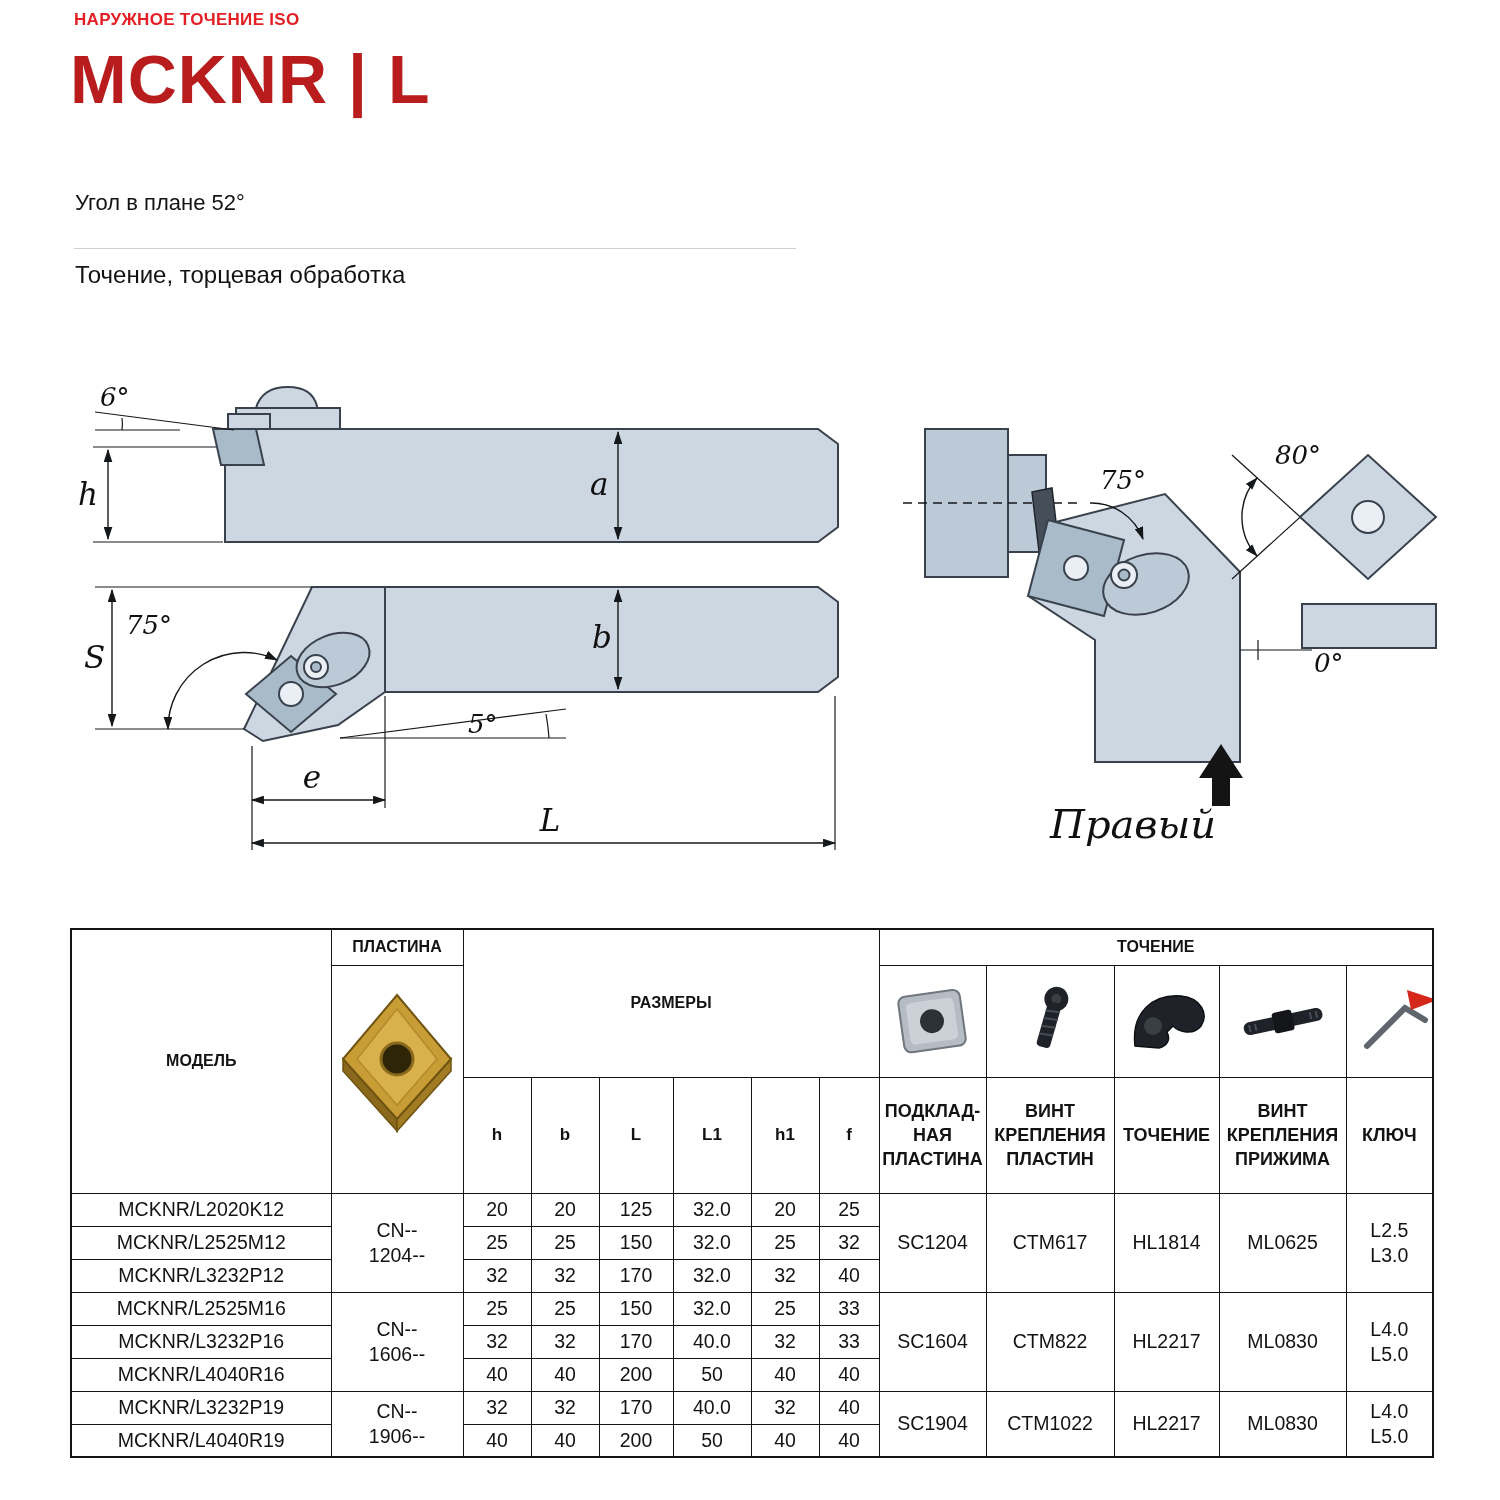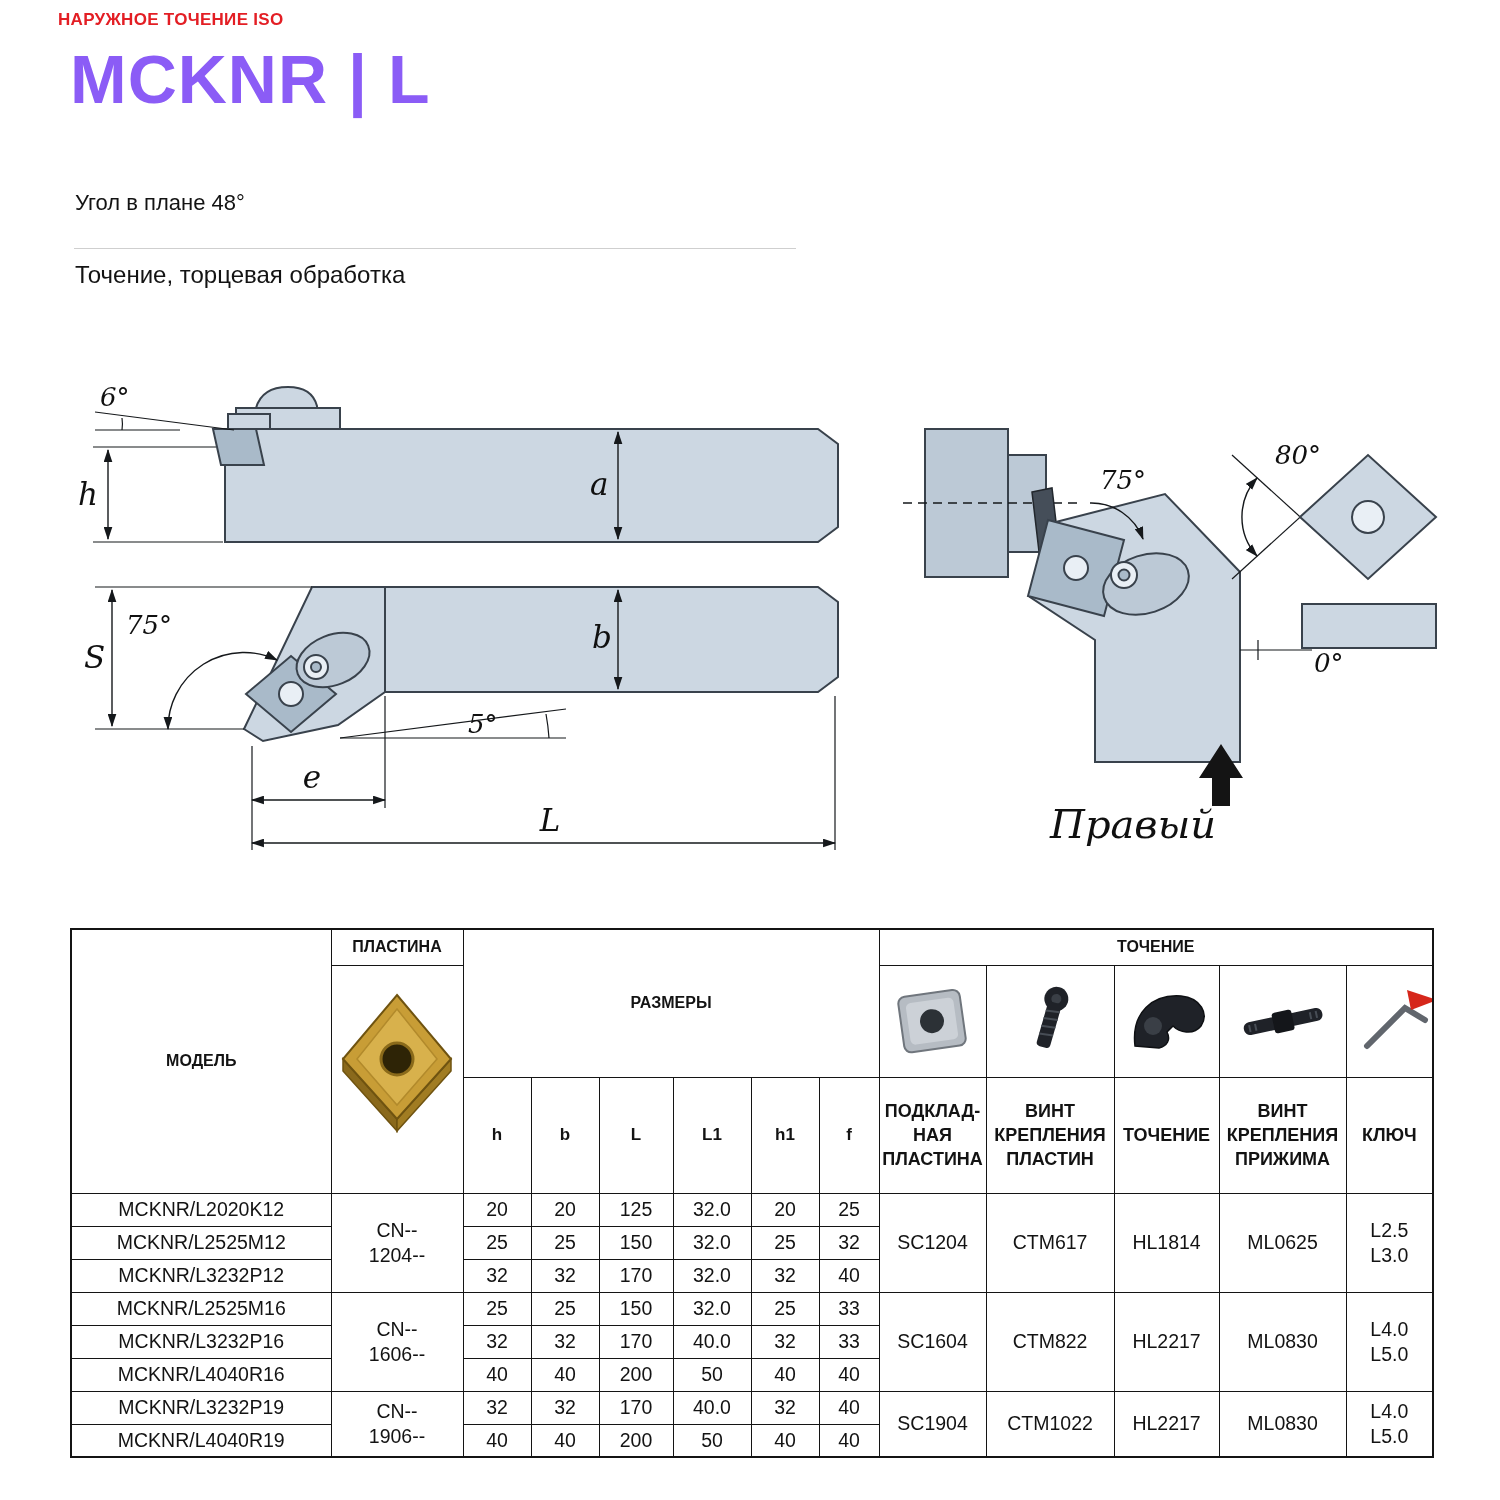--- a/index.html
+++ b/index.html
@@ -1,19 +1,19 @@
 <!DOCTYPE html>
 <html><head>
 <meta charset="utf-8">
 <style>
   html,body{margin:0;padding:0;}
   body{width:1500px;height:1500px;background:#ffffff;position:relative;
        font-family:"Liberation Sans",sans-serif;color:#131313;overflow:hidden;}
-  .kicker{position:absolute;left:58px;top:10px;font-size:17px;font-weight:bold;color:#e31e24;letter-spacing:.3px;}
-  .title{position:absolute;left:70px;top:40px;font-size:68px;font-weight:800;letter-spacing:1px;color:#8b5cf6;}
+  .kicker{position:absolute;left:74px;top:10px;font-size:17px;font-weight:bold;color:#e31e24;letter-spacing:.3px;}
+  .title{position:absolute;left:70px;top:40px;font-size:68px;font-weight:800;letter-spacing:1px;color:#b91c1c;}
   .subtitle{position:absolute;left:75px;top:190px;font-size:22px;}
   .rule{position:absolute;left:74px;top:240px;width:722px;height:0;border:none;border-top:1px solid #cfcfcf;}
   .desc{position:absolute;left:75px;top:261px;font-size:24px;}
   .drawing{position:absolute;left:0px;top:372px;}
   .steel{fill:#ccd7e2;stroke:#39424c;stroke-width:2;}
   .steel2{fill:#bcc9d6;stroke:#39424c;stroke-width:2;}
   .insertfill{fill:#a9bac9;stroke:#39424c;stroke-width:2;}
   .holefill{fill:#e9eff5;stroke:#39424c;stroke-width:2;}
   .darkp{fill:#454e59;stroke:#22272d;stroke-width:1.5;}
   .thin{stroke:#15181b;stroke-width:1.2;fill:none;}
@@ -30,21 +30,21 @@
   .h-small{font-size:18px;font-weight:bold;line-height:1.35;white-space:pre-line;}
   .cell{font-size:19.5px;}
   .pre{white-space:pre-line;line-height:1.25;}
   .imgcell svg{display:block;margin:0 auto;}
 </style>
 </head>
 <body>
 
 <div class="kicker">НАРУЖНОЕ ТОЧЕНИЕ ISO</div>
 <div class="title">MCKNR | L</div>
-<div class="subtitle">Угол в плане 48°</div>
+<div class="subtitle">Угол в плане 52°</div>
 <hr class="rule">
 <div class="desc">Точение, торцевая обработка</div>
 
 <svg class="drawing" width="1500" height="545" viewBox="0 0 1500 545" xmlns="http://www.w3.org/2000/svg">
   <defs>
     <marker id="ar" viewBox="0 0 12 8" refX="11" refY="4" markerWidth="13" markerHeight="9" orient="auto-start-reverse" markerUnits="userSpaceOnUse">
       <path d="M0,0 L12,4 L0,8 Z" fill="#15181b"></path>
     </marker>
   </defs>
 

